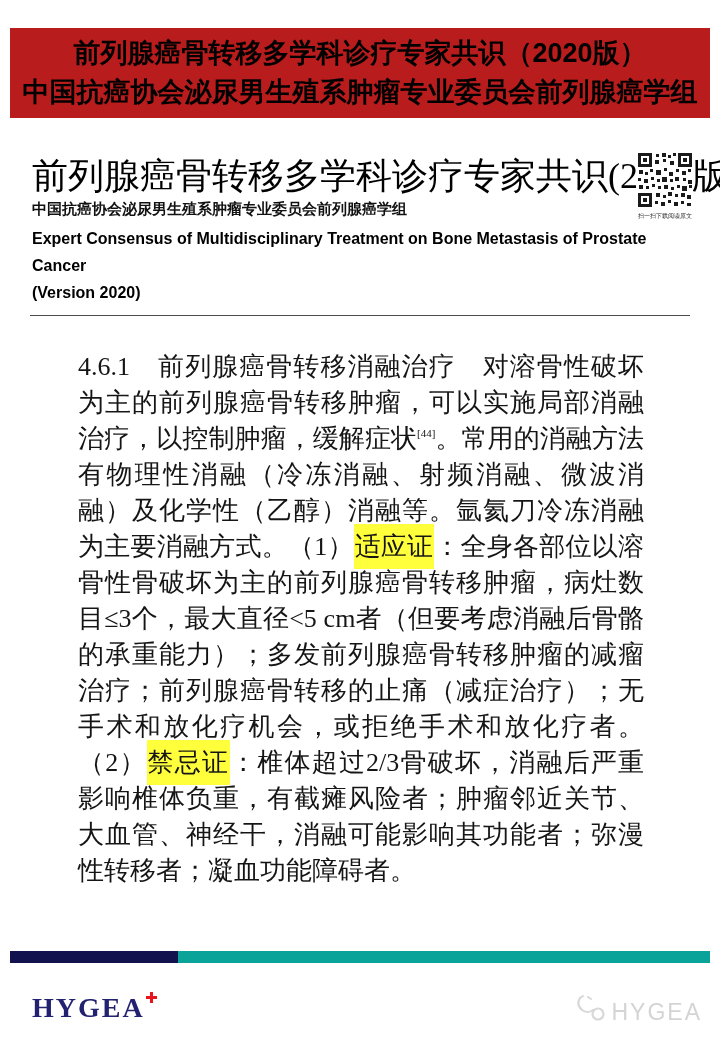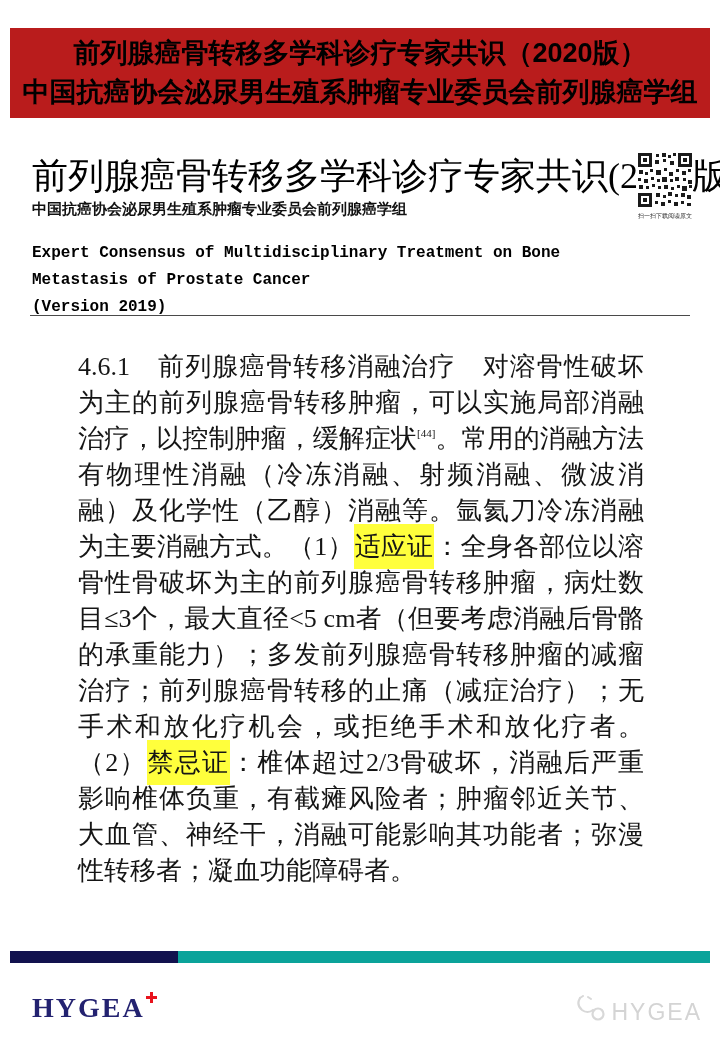--- a/index.html
+++ b/index.html
@@ -29,22 +29,22 @@
   }
   .doc-subtitle{
     position:absolute;left:32px;top:200px;width:500px;
     font-size:15px;font-weight:bold;color:#111;
     font-family:"Liberation Serif", serif;
   }
   .qr-wrap{position:absolute;left:636px;top:152px;width:58px;text-align:center;}
   .qr-caption{font-size:6px;line-height:8px;color:#333;letter-spacing:0;
     font-family:"Liberation Sans", sans-serif;}
   
-  .english{position:absolute;left:32px;top:240px;width:620px;
-    font-family:Liberation Mono, monospace;font-size:16px;line-height:27px;color:#000;}
+  .english{position:absolute;left:32px;top:225px;width:620px;
+    font-family:Liberation Sans, sans-serif;font-size:16px;line-height:27px;color:#000;}
   .english .b{font-weight:bold;}
   .rule{
     position:absolute;left:30px;top:315px;width:660px;height:0;
     border-top:1px solid #4a4a4a;
   }
   
   .body-text{
     position:absolute;left:78px;top:349px;width:566px;
     font-size:26px;line-height:36px;color:#151515;
     text-align:justify;
@@ -141,21 +141,21 @@
         <rect x="37" y="50" width="4" height="4"></rect>
           <rect x="44" y="49" width="3" height="3"></rect>
           <rect x="50" y="51" width="4" height="3"></rect>
       </g>
     </svg>
     <div class="qr-caption">扫一扫下载阅读原文</div>
   </div>
 
   <div class="english">
     <div class="b">Expert Consensus of Multidisciplinary Treatment on Bone Metastasis of Prostate Cancer</div>
-    <div class="b">(Version 2019)</div>
+    <div class="b">(Version 2020)</div>
   </div>
 
   <div class="rule"></div>
 
   <div class="body-text"><span>4.6.1　前列腺癌骨转移消融治疗　对溶骨性破坏为主的前列腺癌骨转移肿瘤，可以实施局部消融治疗，以控制肿瘤，缓解症状</span><span class="sup">[44]</span><span>。常用的消融方法有物理性消融（冷冻消融、射频消融、微波消融）及化学性（乙醇）消融等。氩氦刀冷冻消融为主要消融方式。（1）</span><span class="hl">适应证</span><span>：全身各部位以溶骨性骨破坏为主的前列腺癌骨转移肿瘤，病灶数目≤3个，最大直径&lt;5 cm者（但要考虑消融后骨骼的承重能力）；多发前列腺癌骨转移肿瘤的减瘤治疗；前列腺癌骨转移的止痛（减症治疗）；无手术和放化疗机会，或拒绝手术和放化疗者。（2）</span><span class="hl">禁忌证</span><span>：椎体超过2/3骨破坏，消融后严重影响椎体负重，有截瘫风险者；肿瘤邻近关节、大血管、神经干，消融可能影响其功能者；弥漫性转移者；凝血功能障碍者。</span></div>
 
   <div class="bar-navy"></div>
   <div class="bar-teal"></div>
 
   <div class="logo"><span>HYGEA</span><span class="cross"><svg width="11" height="11" viewBox="0 0 11 11" aria-hidden="true">

